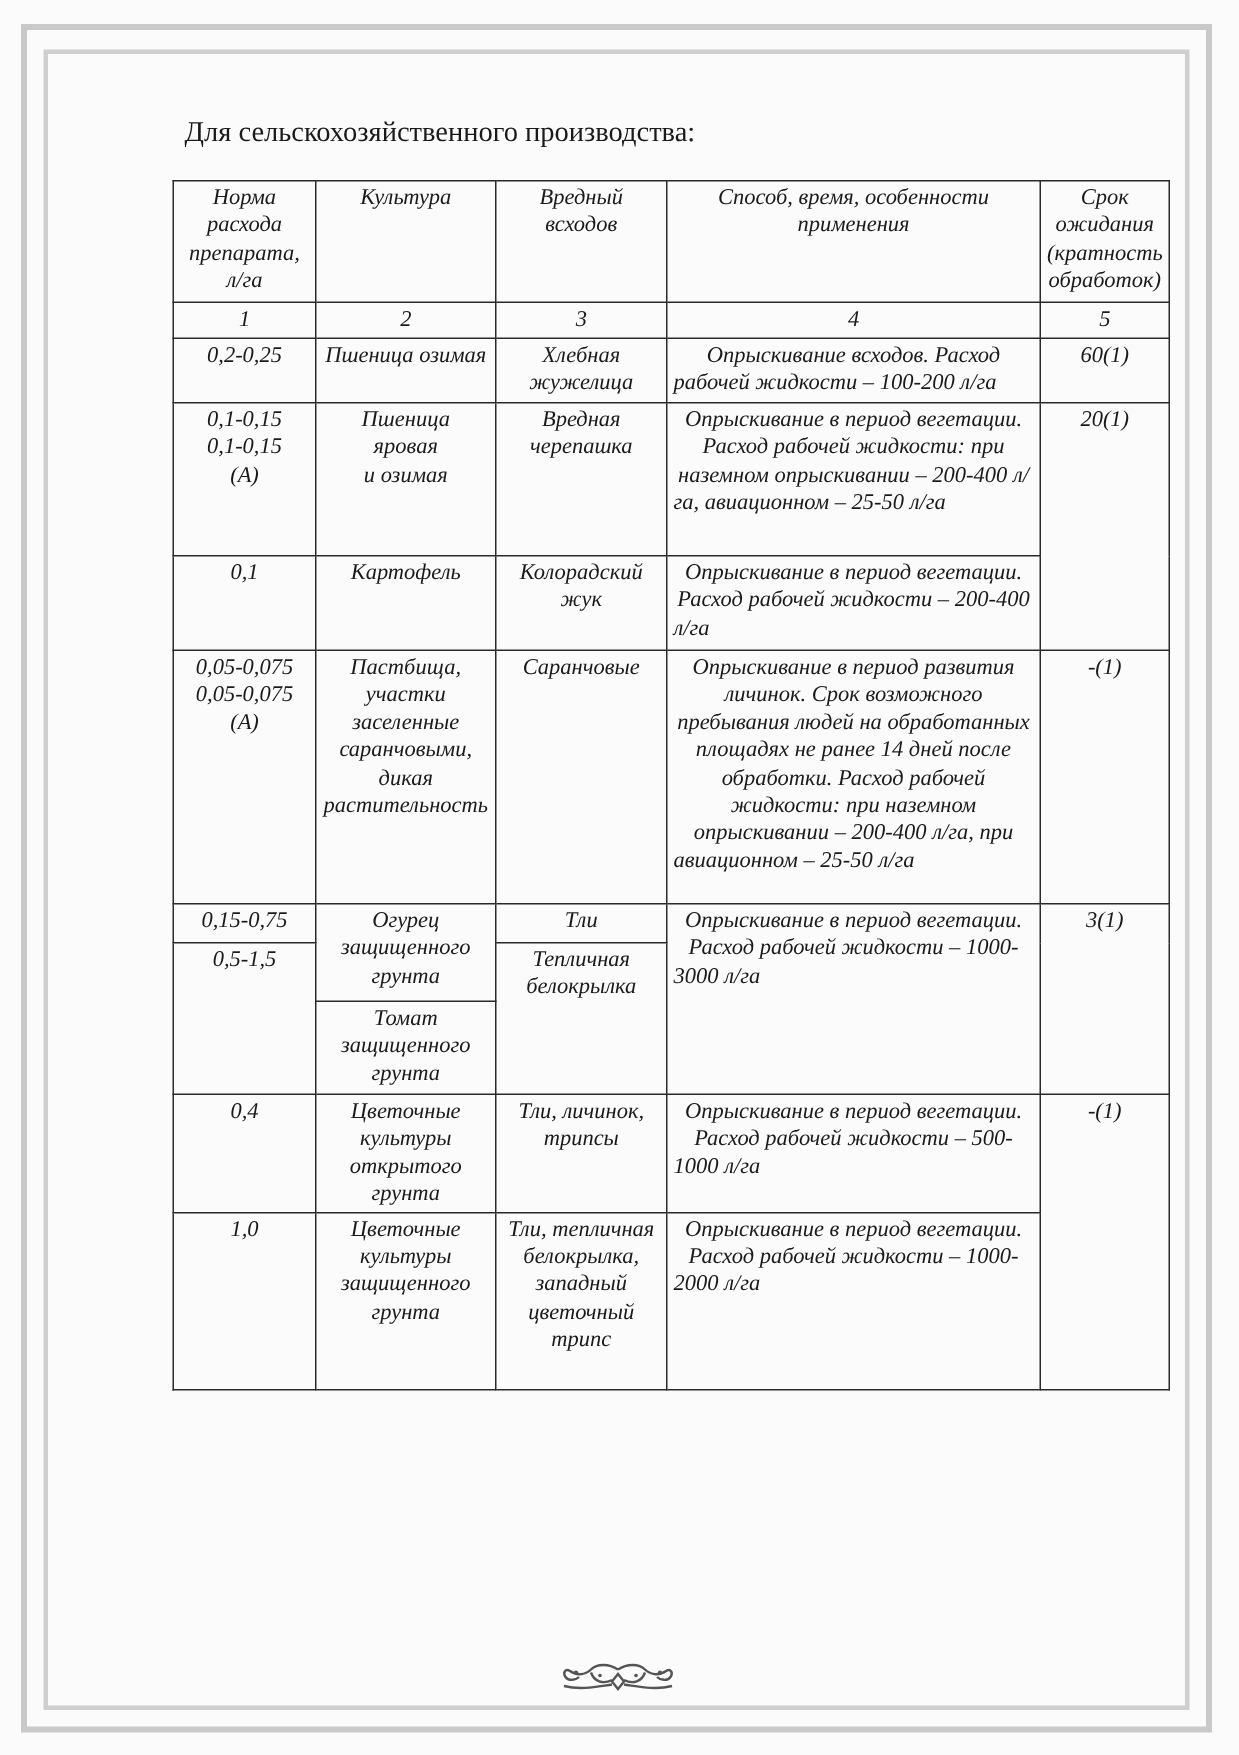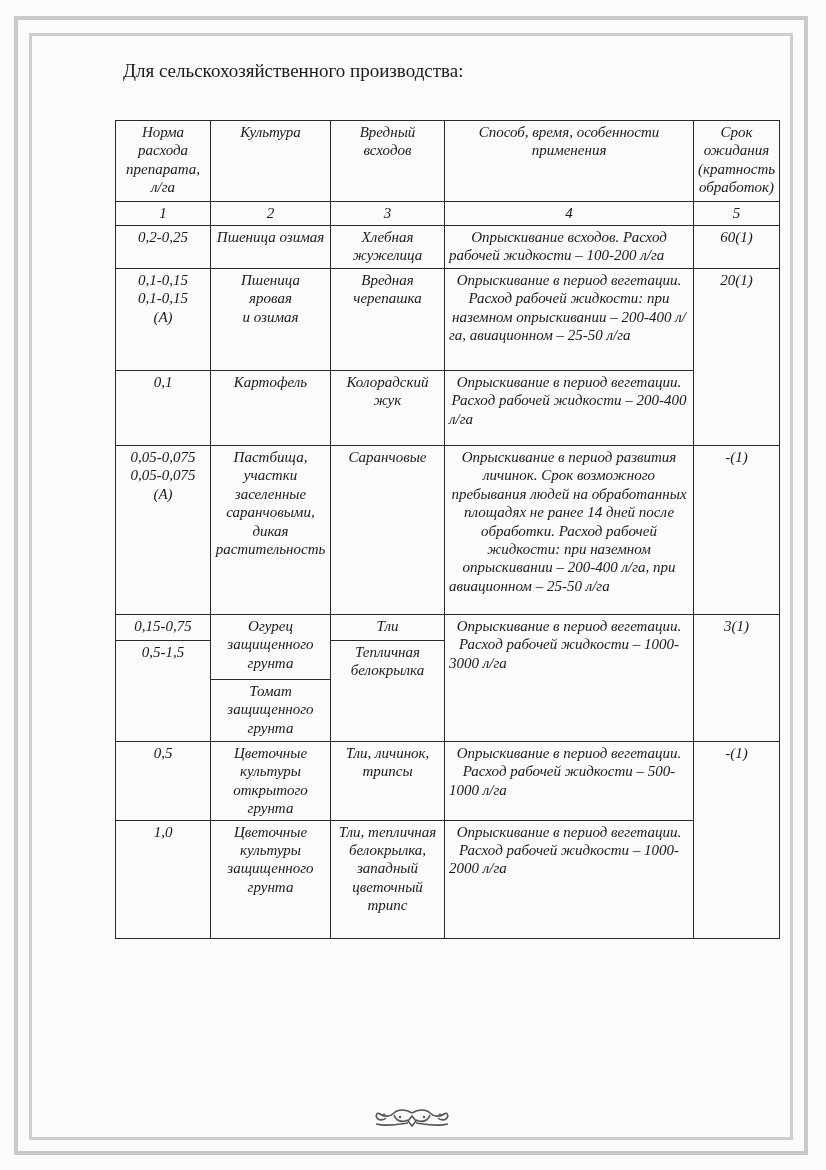--- a/index.html
+++ b/index.html
@@ -11,21 +11,21 @@
   }
   .frame-outer {
     position: absolute; left: 14px; top: 16px; width: 794px; height: 1139px;
     border: 4px solid #c9c9c9; box-sizing: border-box;
   }
   .frame-inner {
     position: absolute; left: 29px; top: 33px; width: 764px; height: 1107px;
     border: 3px solid #cfcfcf; box-sizing: border-box;
   }
   .heading {
-    position: absolute; left: 123px; top: 60px;
+    position: absolute; left: 123px; top: 78px;
     font-size: 19px; white-space: nowrap;
   }
   table.main {
     position: absolute; left: 115px; top: 120px;
     width: 664px; border-collapse: collapse; table-layout: fixed;
     font-size: 15px; line-height: 18.4px;
   }
   table.main td {
     border: 1.5px solid #2a2a2a; vertical-align: top;
     padding: 2px 4px 2px 4px; text-align: center; box-sizing: border-box; font-style: italic;
@@ -85,21 +85,21 @@
     <td>
       <div>Пшеница</div>
       <div>яровая</div>
       <div>и озимая</div>
     </td>
     <td>Вредная черепашка</td>
     <td class="just">Опрыскивание в период вегетации. Расход рабочей жидкости: при наземном опрыскивании – 200-400 л/га, авиационном – 25-50 л/га</td>
     <td rowspan="2">20(1)</td>
   </tr>
 
-  <tr style="height:75px">
+  <tr style="height:63px">
     <td>0,1</td>
     <td>Картофель</td>
     <td>Колорадский жук</td>
     <td class="just">Опрыскивание в период вегетации. Расход рабочей жидкости – 200-400 л/га</td>
   </tr>
 
   <tr style="height:169px">
     <td>
       <div>0,05-0,075</div>
       <div>0,05-0,075</div>
@@ -120,21 +120,21 @@
   </tr>
   <tr style="height:39px">
     <td rowspan="2">0,5-1,5</td>
     <td rowspan="2">Тепличная белокрылка</td>
   </tr>
   <tr style="height:62px">
     <td>Томат защищенного грунта</td>
   </tr>
 
   <tr style="height:77px">
-    <td>0,5</td>
+    <td>0,4</td>
     <td>Цветочные культуры открытого грунта</td>
     <td>Тли, личинок, трипсы</td>
     <td class="just">Опрыскивание в период вегетации. Расход рабочей жидкости – 500-1000 л/га</td>
     <td rowspan="2">-(1)</td>
   </tr>
 
   <tr style="height:118px">
     <td>1,0</td>
     <td>Цветочные культуры защищенного грунта</td>
     <td>Тли, тепличная белокрылка, западный цветочный трипс</td>

